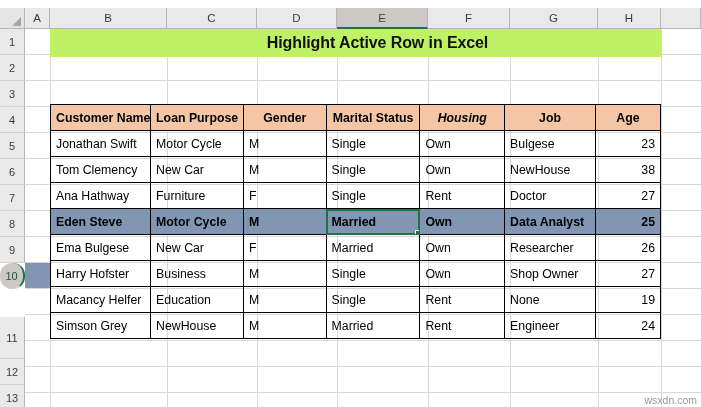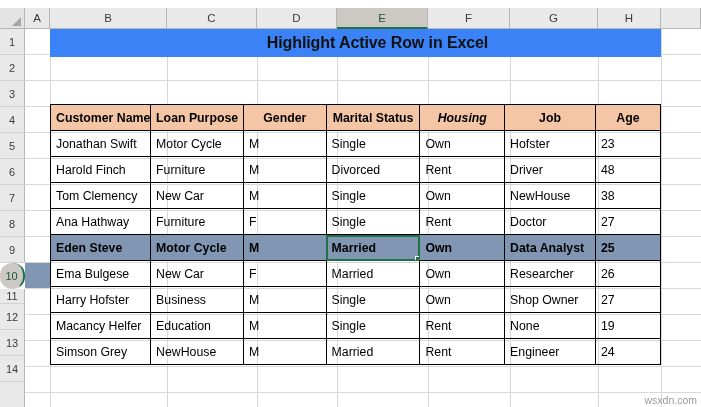--- a/index.html
+++ b/index.html
@@ -77,21 +77,21 @@
   .grid-line-v {
     position: absolute; top: 0;
     width: 1px; background: #d8d8d8;
   }
 
   
   .title-banner {
     position: absolute;
     left: 50px; top: 29px;
     width: 611px; height: 28px;
-    background: #3b82f6;
+    background: #bef264;
     display: flex; align-items: center; justify-content: center;
     font-size: 16px;
     font-weight: bold;
     color: #111111;
     letter-spacing: -0.1px;
     padding-left: 44px;
   }
 
   
   .data-table {
@@ -110,21 +110,21 @@
     text-align: left;
     white-space: nowrap;
     overflow: hidden;
   }
   .data-table th {
     background: #f5c6a5;
     font-weight: bold;
     text-align: center;
     font-size: 12.3px;
   }
-  .data-table td.num { text-align: left; }
+  .data-table td.num { text-align: right; }
   .data-table tr.active-row td {
     background: #8096b3;
     font-weight: bold;
   }
   .data-table tr.active-row td.active-cell {
     outline: 2px solid #1f7244;
     outline-offset: -2px;
     position: relative;
   }
   .data-table tr.active-row td.active-cell::after {
@@ -175,21 +175,21 @@
       <div class="rowhead" style="height: 26px;">1</div>
       <div class="rowhead" style="height: 26px;">2</div>
       <div class="rowhead" style="height: 26px;">3</div>
       <div class="rowhead" style="height: 26px;">4</div>
       <div class="rowhead" style="height: 26px;">5</div>
       <div class="rowhead" style="height: 26px;">6</div>
       <div class="rowhead" style="height: 26px;">7</div>
       <div class="rowhead" style="height: 26px;">8</div>
       <div class="rowhead" style="height: 26px;">9</div>
       <div class="rowhead active" style="height: 26px; border-radius: 12px;">10</div>
-      <div class="rowhead" style="height: 15px;">11</div>
+      <div class="rowhead" style="height: 42px; margin-top: 28px;">11</div>
       <div class="rowhead" style="height: 26px;">12</div>
       <div class="rowhead" style="height: 26px;">13</div>
       <div class="rowhead" style="height: 26px;">14</div>
       <div class="rowhead" style="height: 40px;"></div>
     </div>
 
   <div class="grid-body" id="gridbody" style="height: 416px;">
       <div style="position: absolute; left: 0px; width: 676px; top: 25px; height: 1px; background: rgb(216, 216, 216);"></div>
       <div style="position: absolute; left: 0px; width: 676px; top: 51px; height: 1px; background: rgb(216, 216, 216);"></div>
       <div style="position: absolute; left: 0px; width: 676px; top: 77px; height: 1px; background: rgb(216, 216, 216);"></div>
@@ -232,31 +232,22 @@
           <th style="width: 63px;">Age</th>
         </tr>
     </thead>
     <tbody id="tbody">
         <tr class="">
           <td>Jonathan Swift</td>
           <td>Motor Cycle</td>
           <td>M</td>
           <td>Single</td>
           <td>Own</td>
-          <td>Hofster</td>
+          <td>Bulgese</td>
           <td class="num">23</td>
-        </tr>
-        <tr class="">
-          <td>Harold Finch</td>
-          <td>Furniture</td>
-          <td>M</td>
-          <td>Divorced</td>
-          <td>Rent</td>
-          <td>Driver</td>
-          <td class="num">48</td>
         </tr>
         <tr class="">
           <td>Tom Clemency</td>
           <td>New Car</td>
           <td>M</td>
           <td>Single</td>
           <td>Own</td>
           <td>NewHouse</td>
           <td class="num">38</td>
         </tr>

